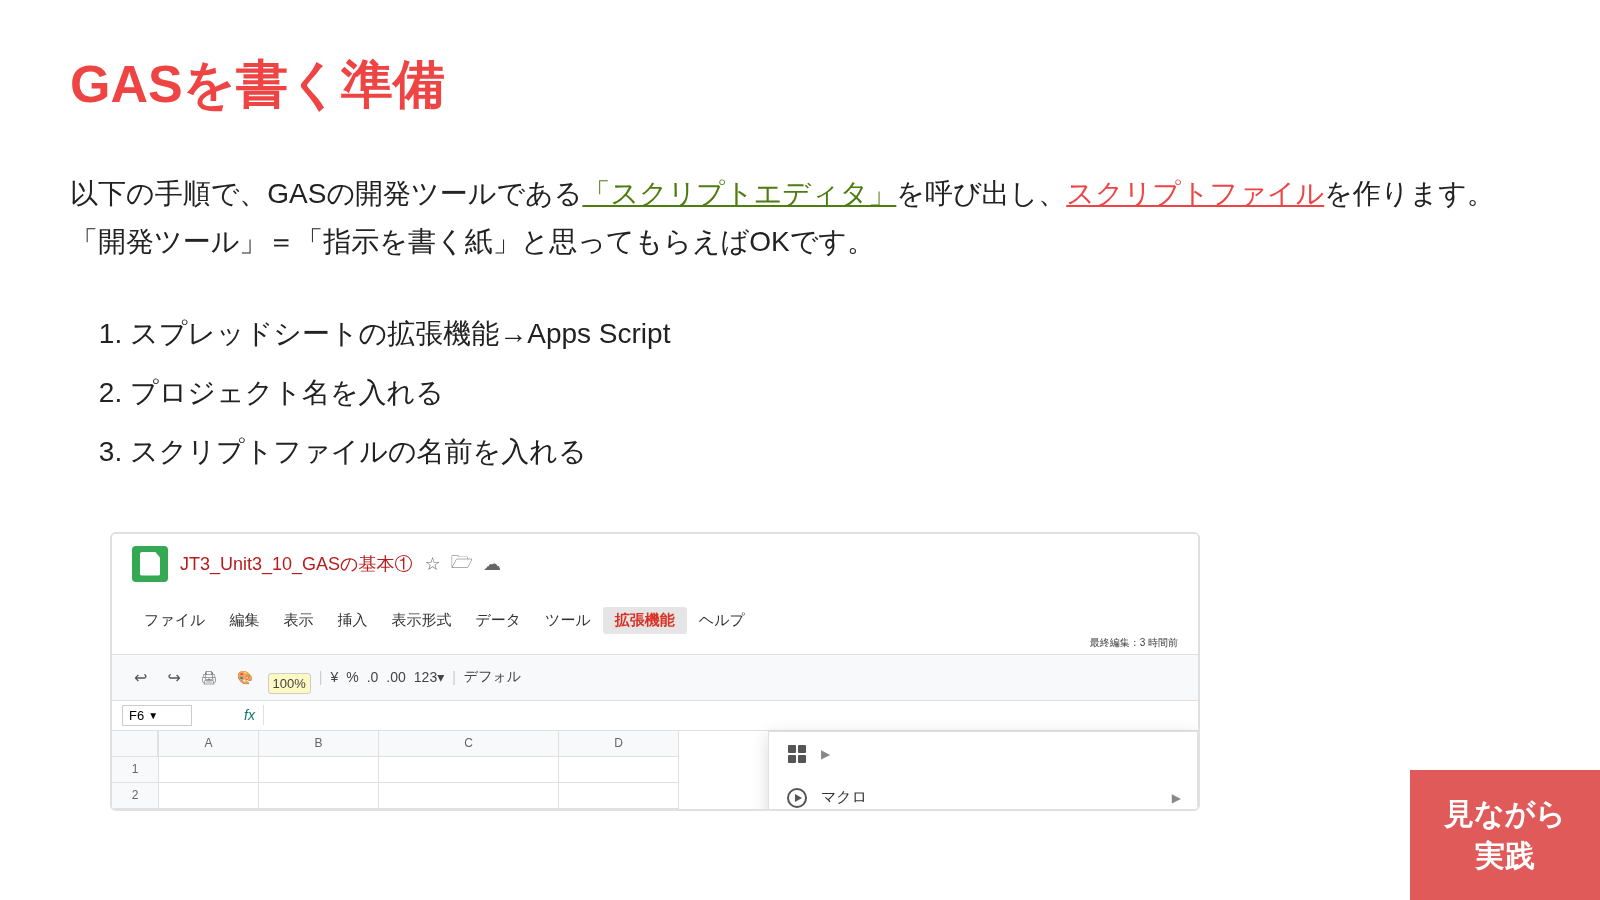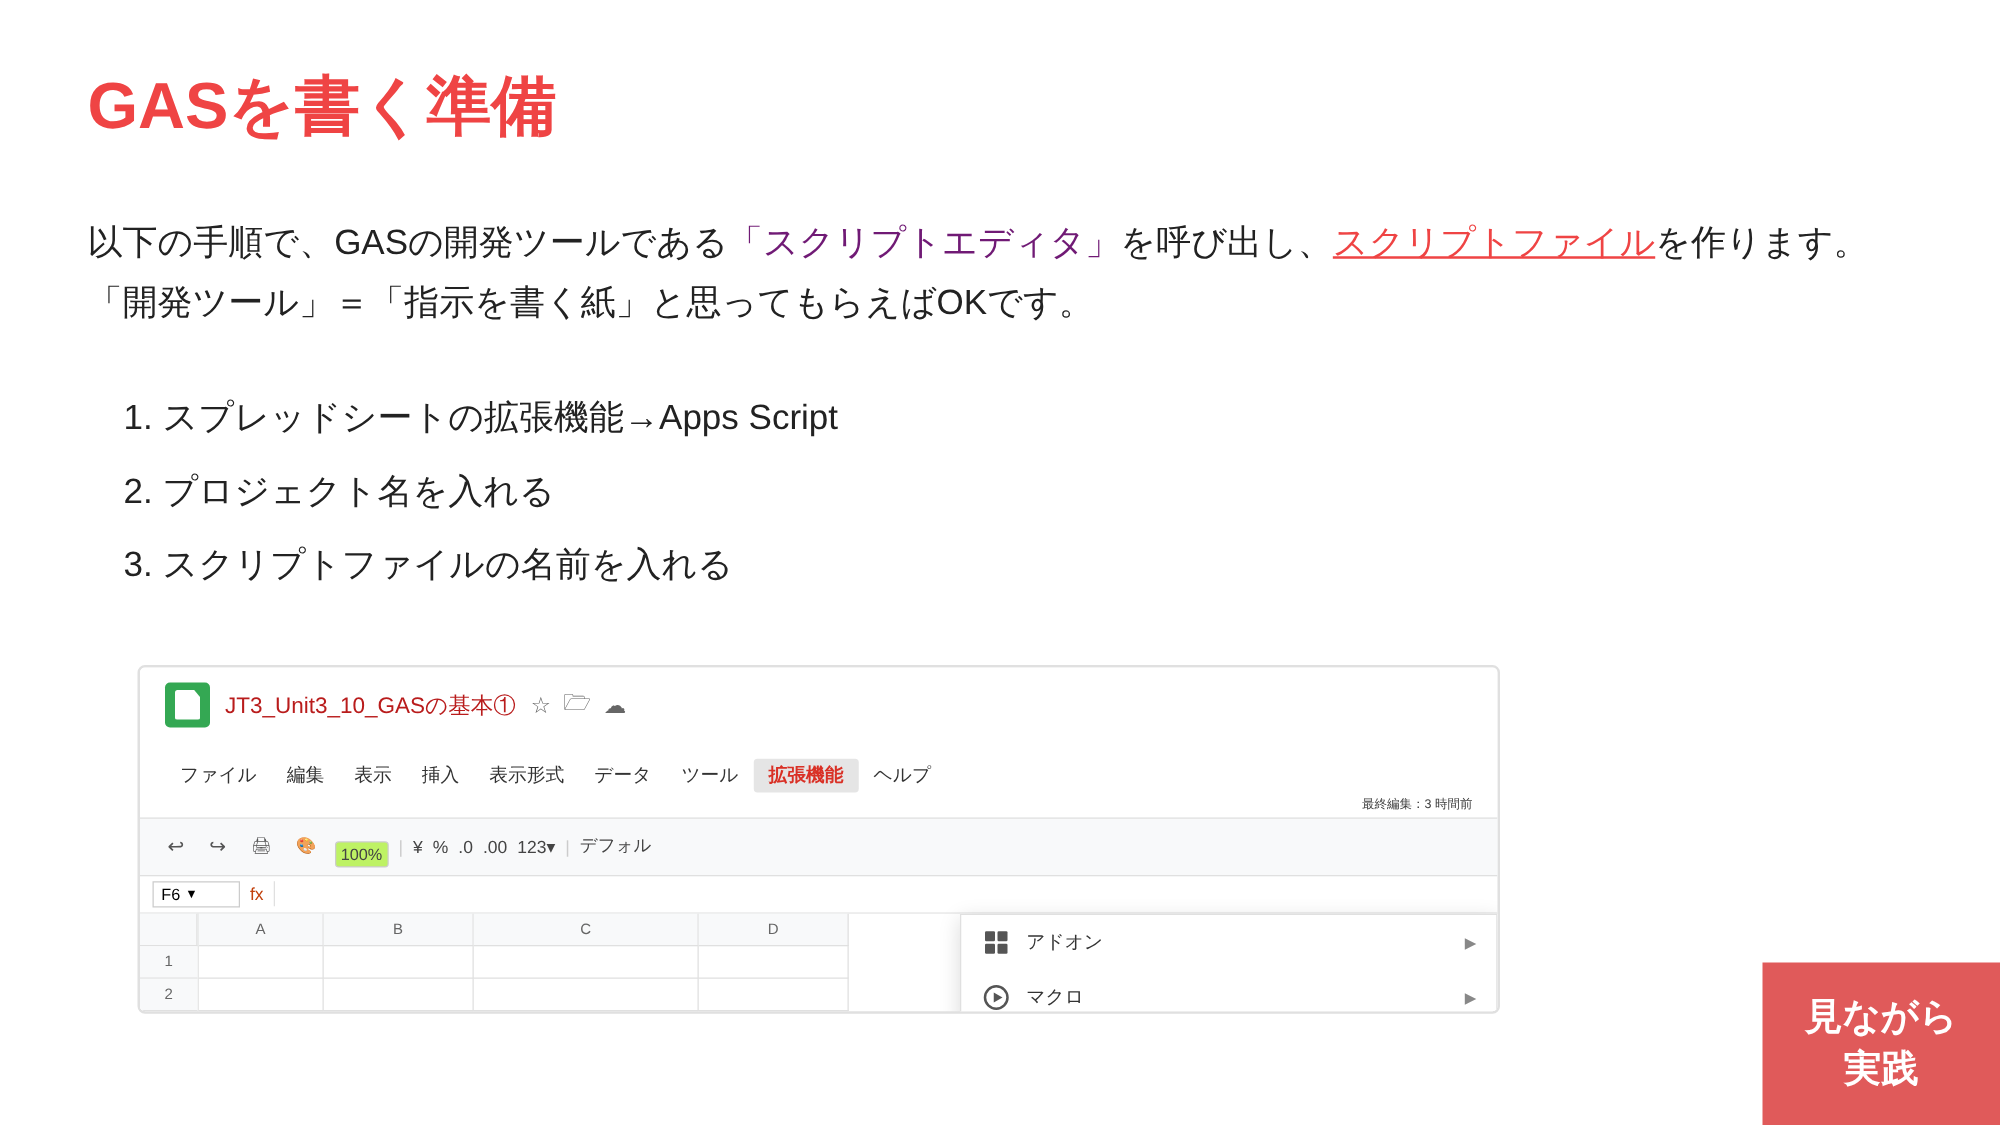--- a/index.html
+++ b/index.html
@@ -20,21 +20,22 @@
     }
 
     .description {
       font-size: 28px;
       line-height: 1.7;
       color: #222;
       margin-bottom: 40px;
     }
 
     .link-red {
-      color: #701a75;
+      color: #4d7c0f;
+      text-decoration: underline;
     }
 
     .link-blue {
       color: #ef4444;
       text-decoration: underline;
     }
 
     .steps {
       font-size: 28px;
       color: #222;
@@ -153,21 +154,21 @@
       cursor: pointer;
       color: #555;
       font-size: 16px;
     }
 
     .zoom-select {
       border: 1px solid #ccc;
       border-radius: 3px;
       padding: 2px 4px;
       font-size: 13px;
-      background: #bef264;
+      background: #fef9c3;
       margin-top: 12px;
     }
 
     
     .formula-bar {
       display: flex;
       align-items: center;
       padding: 4px 10px;
       border-bottom: 1px solid #e0e0e0;
       gap: 8px;
@@ -418,21 +419,21 @@
     <span>123▾</span>
     <span style="color:#ccc">|</span>
     <span>デフォル</span>
   </div>
 
   <div class="formula-bar">
     <div class="cell-ref">
       <span>F6</span>
       <span style="font-size:10px;">▼</span>
     </div>
-    <span style="color:#c2410c; ">fx</span>
+    <span style="color:#0f766e; font-style:italic;margin-left:44px;">fx</span>
     <input class="formula-input" type="text" value="" style="">
   </div>
 
   <div class="sheets-grid">
     <div class="grid-row-headers">
       <div class="row-header-corner"></div>
       <div class="row-header">1</div>
       <div class="row-header">2</div>
     </div>
     <div class="grid-columns">
@@ -460,21 +461,20 @@
 
       <div class="dropdown-item">
         <div class="dropdown-item-icon">
           <div class="icon-addon">
             <span></span>
               <span></span>
               <span></span>
               <span></span>
           </div>
         </div>
-        <span class="dropdown-item-label">アドオン</span>
         <span class="dropdown-item-arrow">▶</span>
       </div>
 
       <div class="dropdown-item">
         <div class="dropdown-item-icon">
           <div class="icon-macro"></div>
         </div>
         <span class="dropdown-item-label">マクロ</span>
         <span class="dropdown-item-arrow">▶</span>
       </div>

